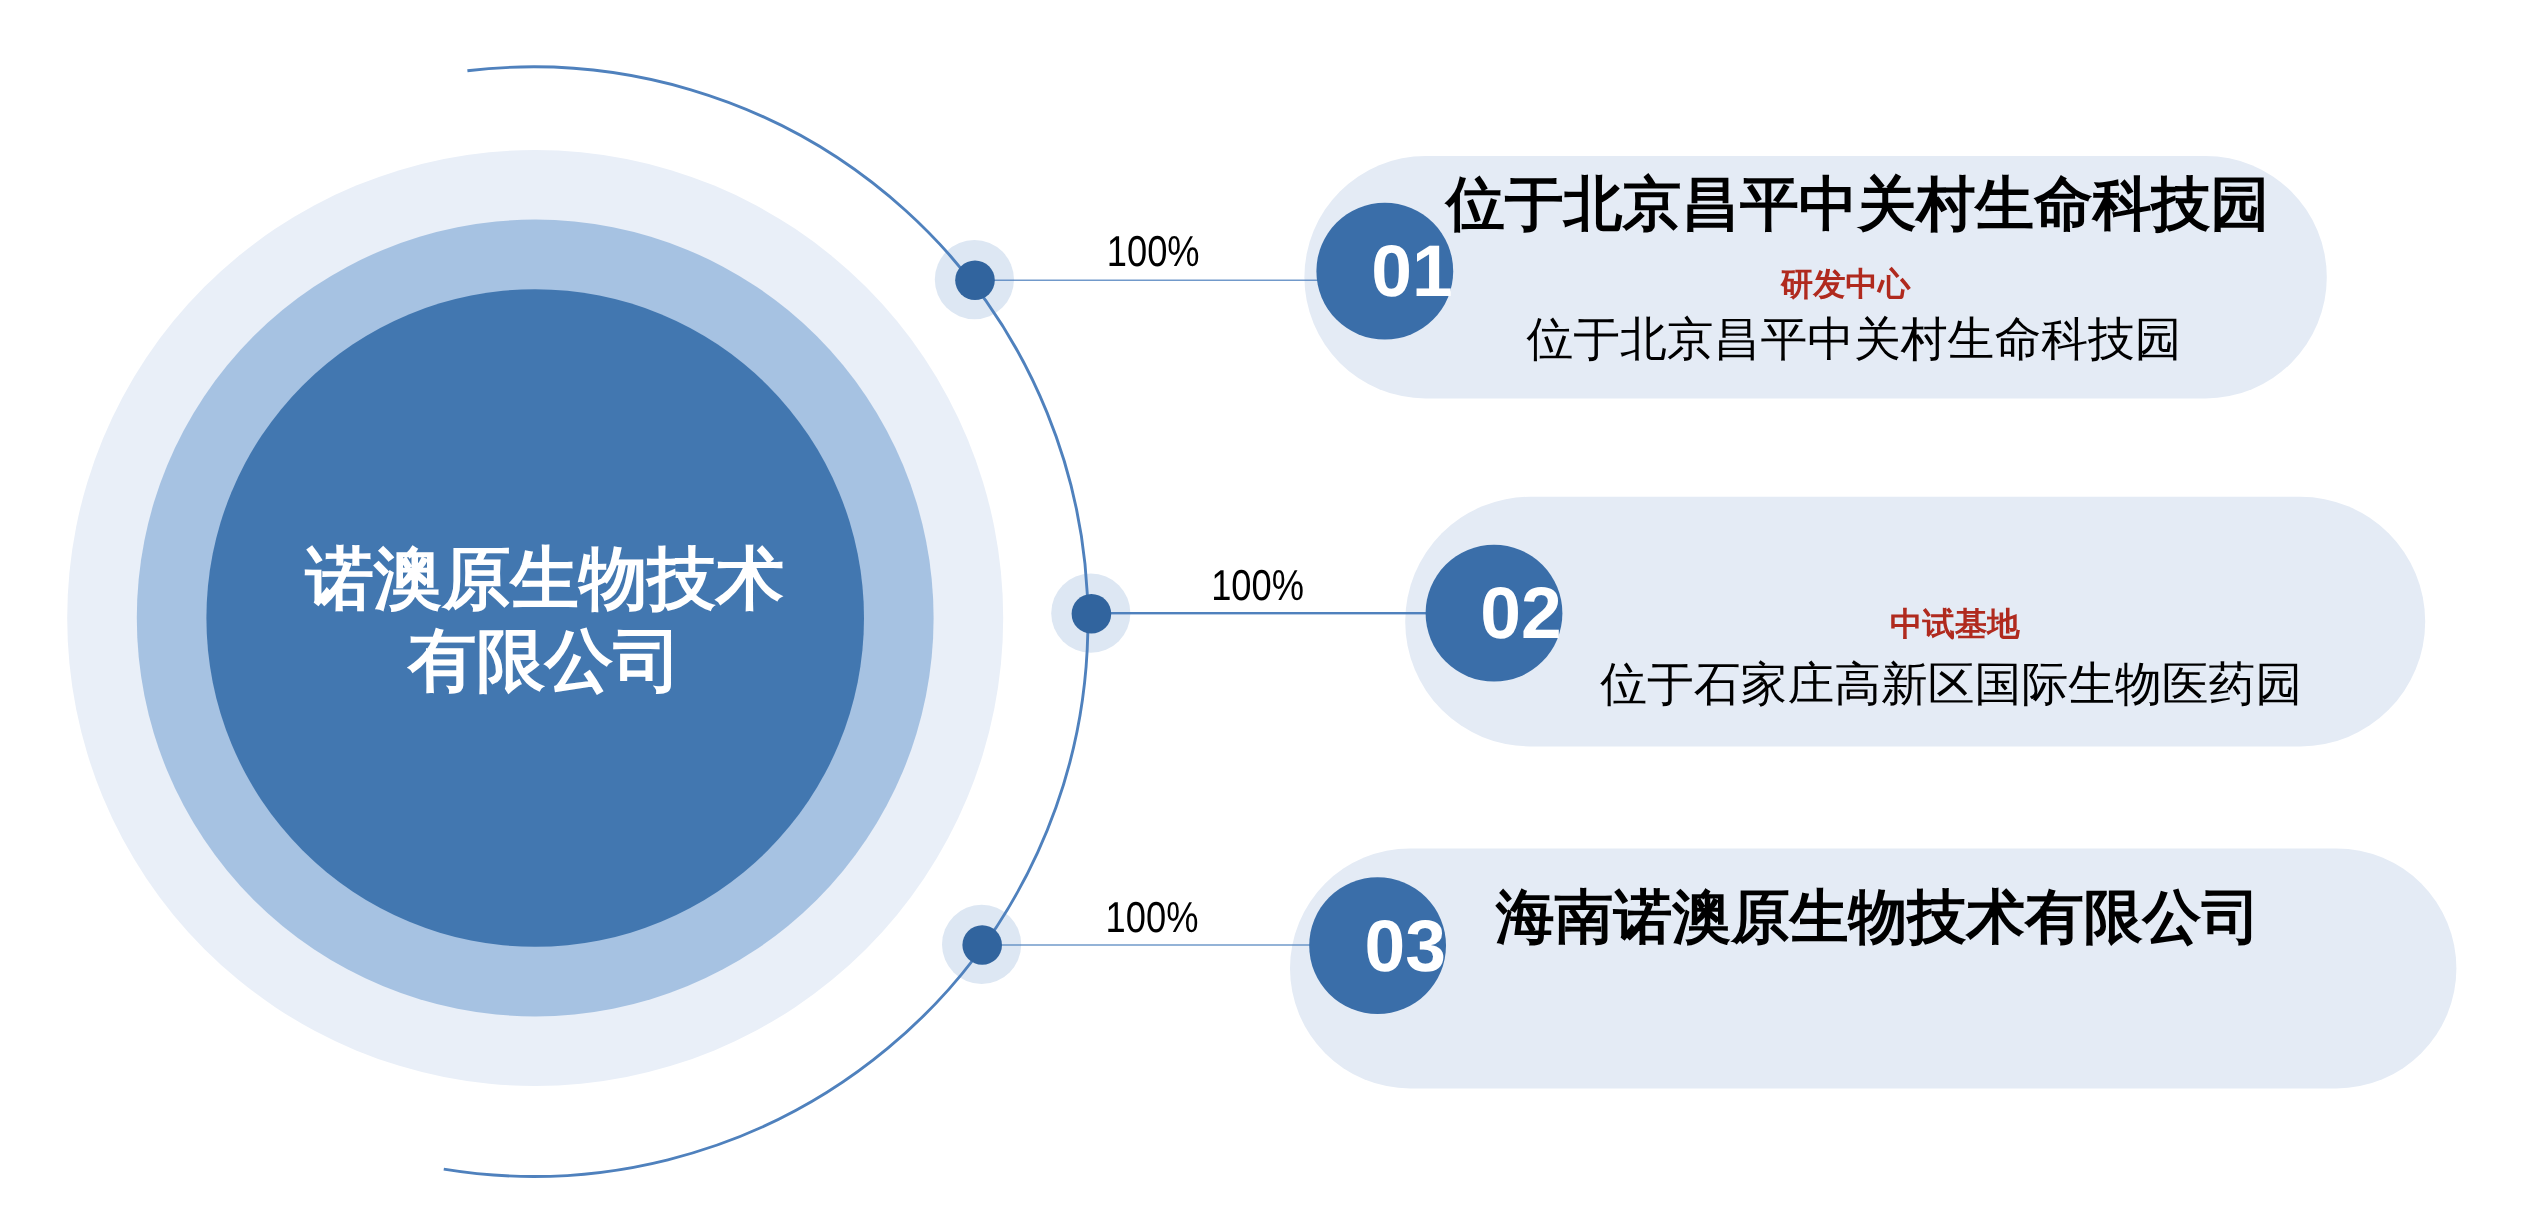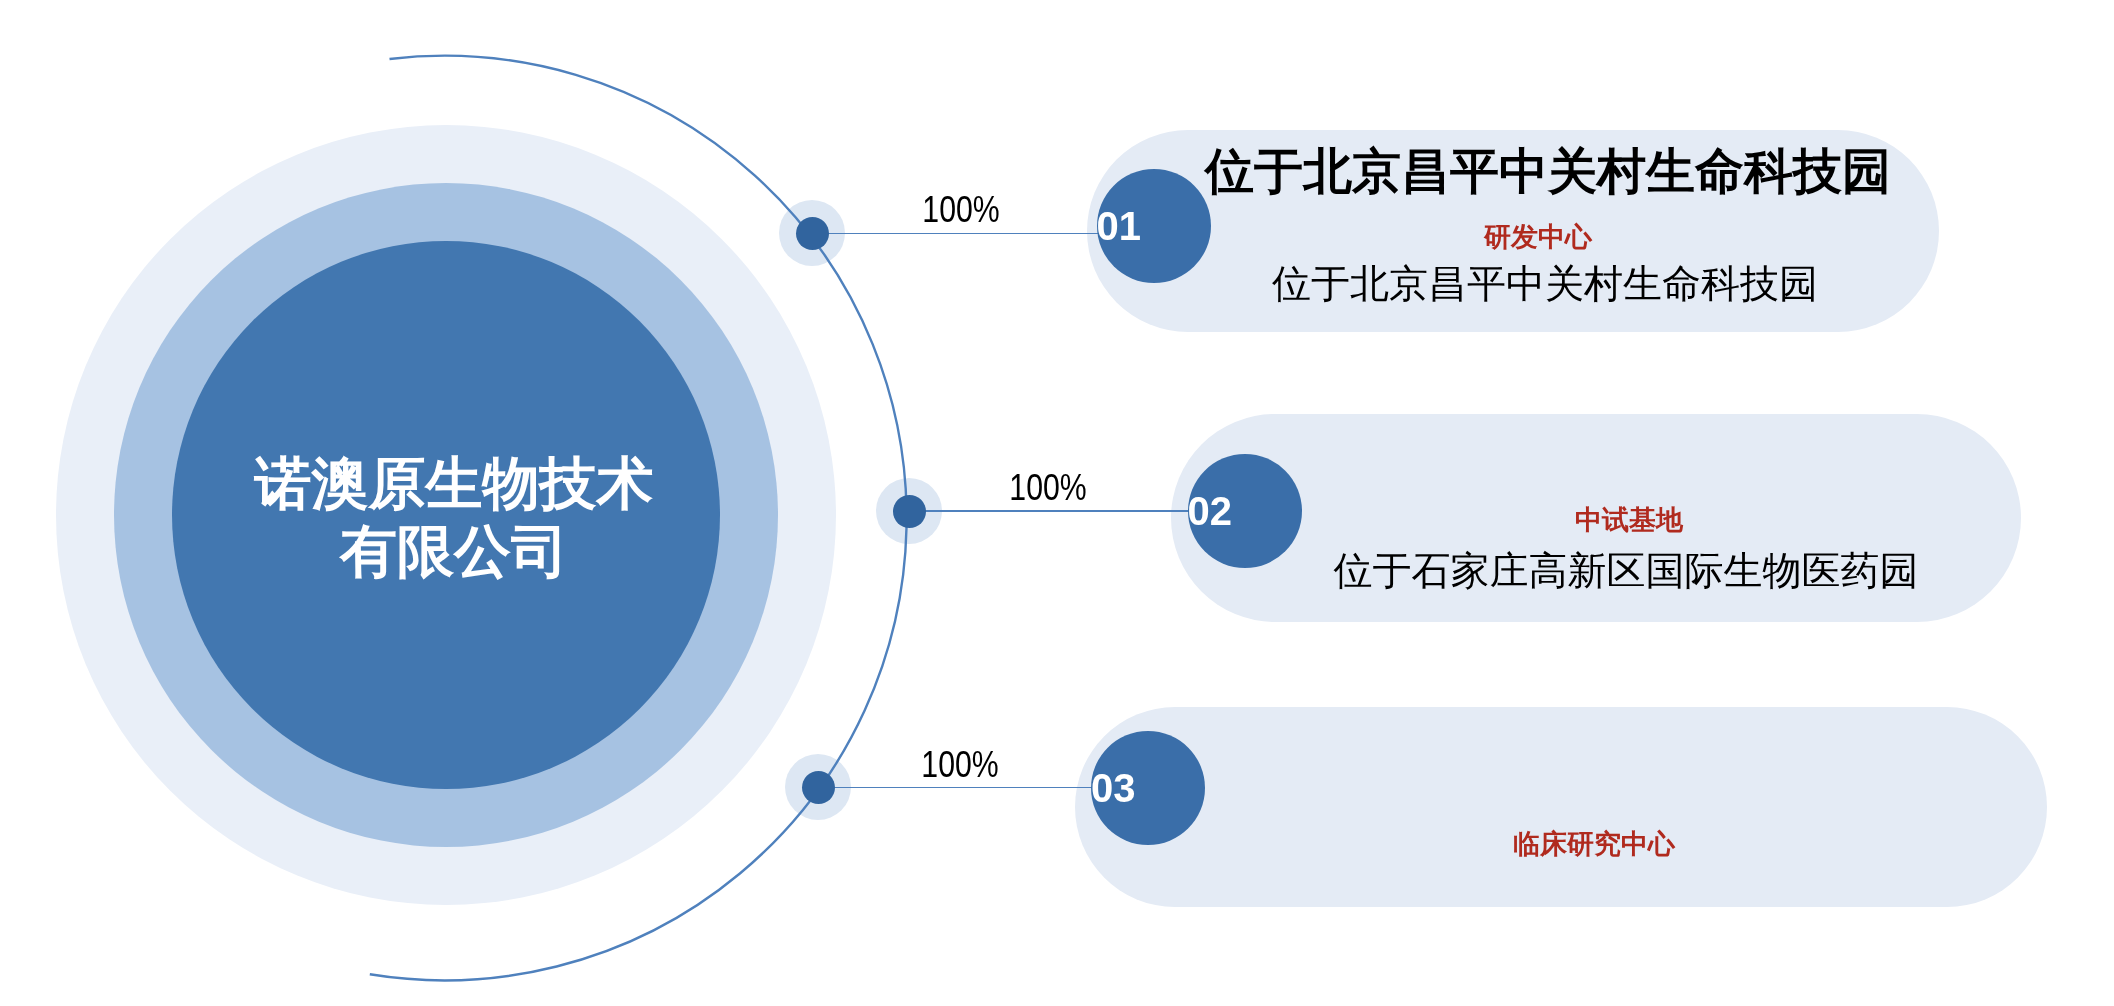--- a/index.html
+++ b/index.html
@@ -50,22 +50,22 @@
   .pct1 { left: 881px; top: 192px; }
   .pct2 { left: 967.5px; top: 469.5px; }
   .pct3 { left: 879.5px; top: 747px; }
   .card { position: absolute; background: var(--card-bg); }
   .card1 { left: 1087px; top: 130px; width: 852px; height: 202px; border-radius: 101px; }
   .card2 { left: 1171px; top: 414px; width: 850px; height: 208px; border-radius: 104px; }
   .card3 { left: 1075px; top: 707px; width: 972px; height: 200px; border-radius: 100px; }
   .badge {
     position: absolute; border-radius: 50%;
     width: 114px; height: 114px; background: var(--badge);
-    color: var(--badge-text); font-size: 40px; font-weight: 700;
-    text-align: left; line-height: 114px;
+    color: var(--badge-text); font-size: 61px; font-weight: 700;
+    text-align: right; line-height: 114px;
   }
   .badge1 { left: 1096.5px; top: 169px; }
   .badge2 { left: 1187.5px; top: 453.5px; }
   .badge3 { left: 1091px;  top: 730.5px; }
   .cline { position: absolute; transform: translateX(-50%); white-space: nowrap; }
   .c-title { font-size: 49px; font-weight: 700; line-height: 49px; color: var(--title-text); }
   .c-role  { font-size: 27px; font-weight: 700; line-height: 39px; color: var(--accent-red); }
   .c-loc   { font-size: 39px; font-weight: 400; line-height: 39px; color: var(--title-text); }
   .t1 { left: 1548px; top: 147px; }
   .r1 { left: 1538px; top: 218px; }
@@ -111,20 +111,20 @@
 
   <div class="badge badge1">01</div>
   <div class="badge badge2">02</div>
   <div class="badge badge3">03</div>
 
   <div class="cline c-title t1">位于北京昌平中关村生命科技园</div>
   <div class="cline c-role  r1">研发中心</div>
   <div class="cline c-loc   l1">位于北京昌平中关村生命科技园</div>
   <div class="cline c-role  r2">中试基地</div>
   <div class="cline c-loc   l2">位于石家庄高新区国际生物医药园</div>
-  <div class="cline c-role  r3">临床研究中心</div>
+  <div class="cline c-title t3">海南诺澳原生物技术有限公司</div>
 
   <div class="center-text">
     <div class="ct-line ct-line1">诺澳原生物技术</div>
     <div class="ct-line ct-line2">有限公司</div>
   </div>
 
 </div>
 
 </body></html>

